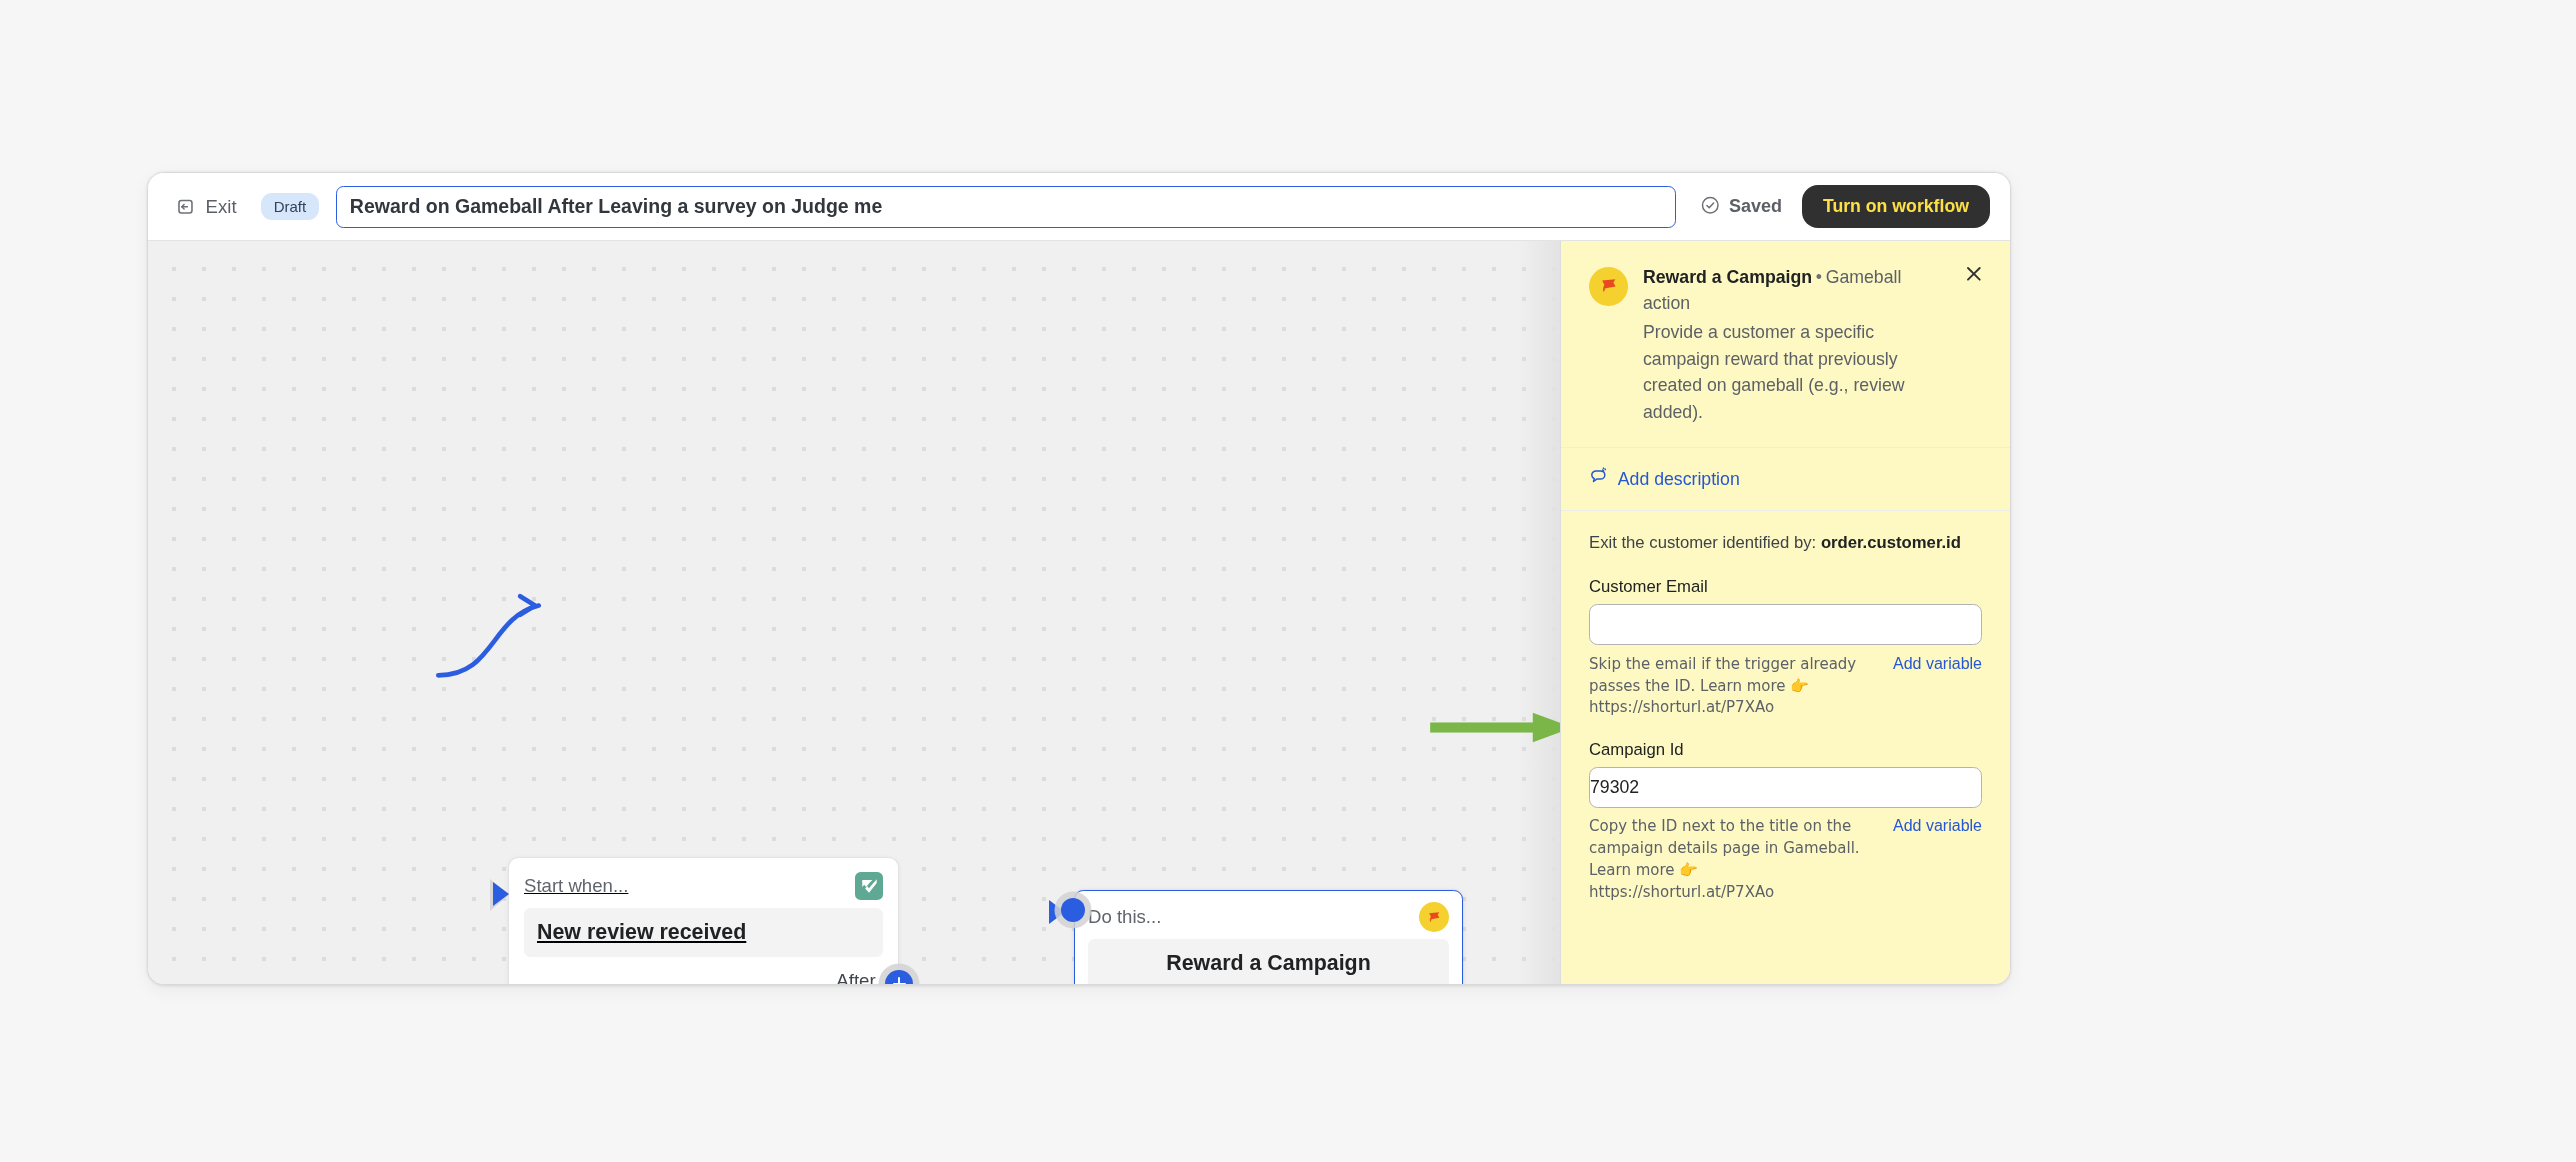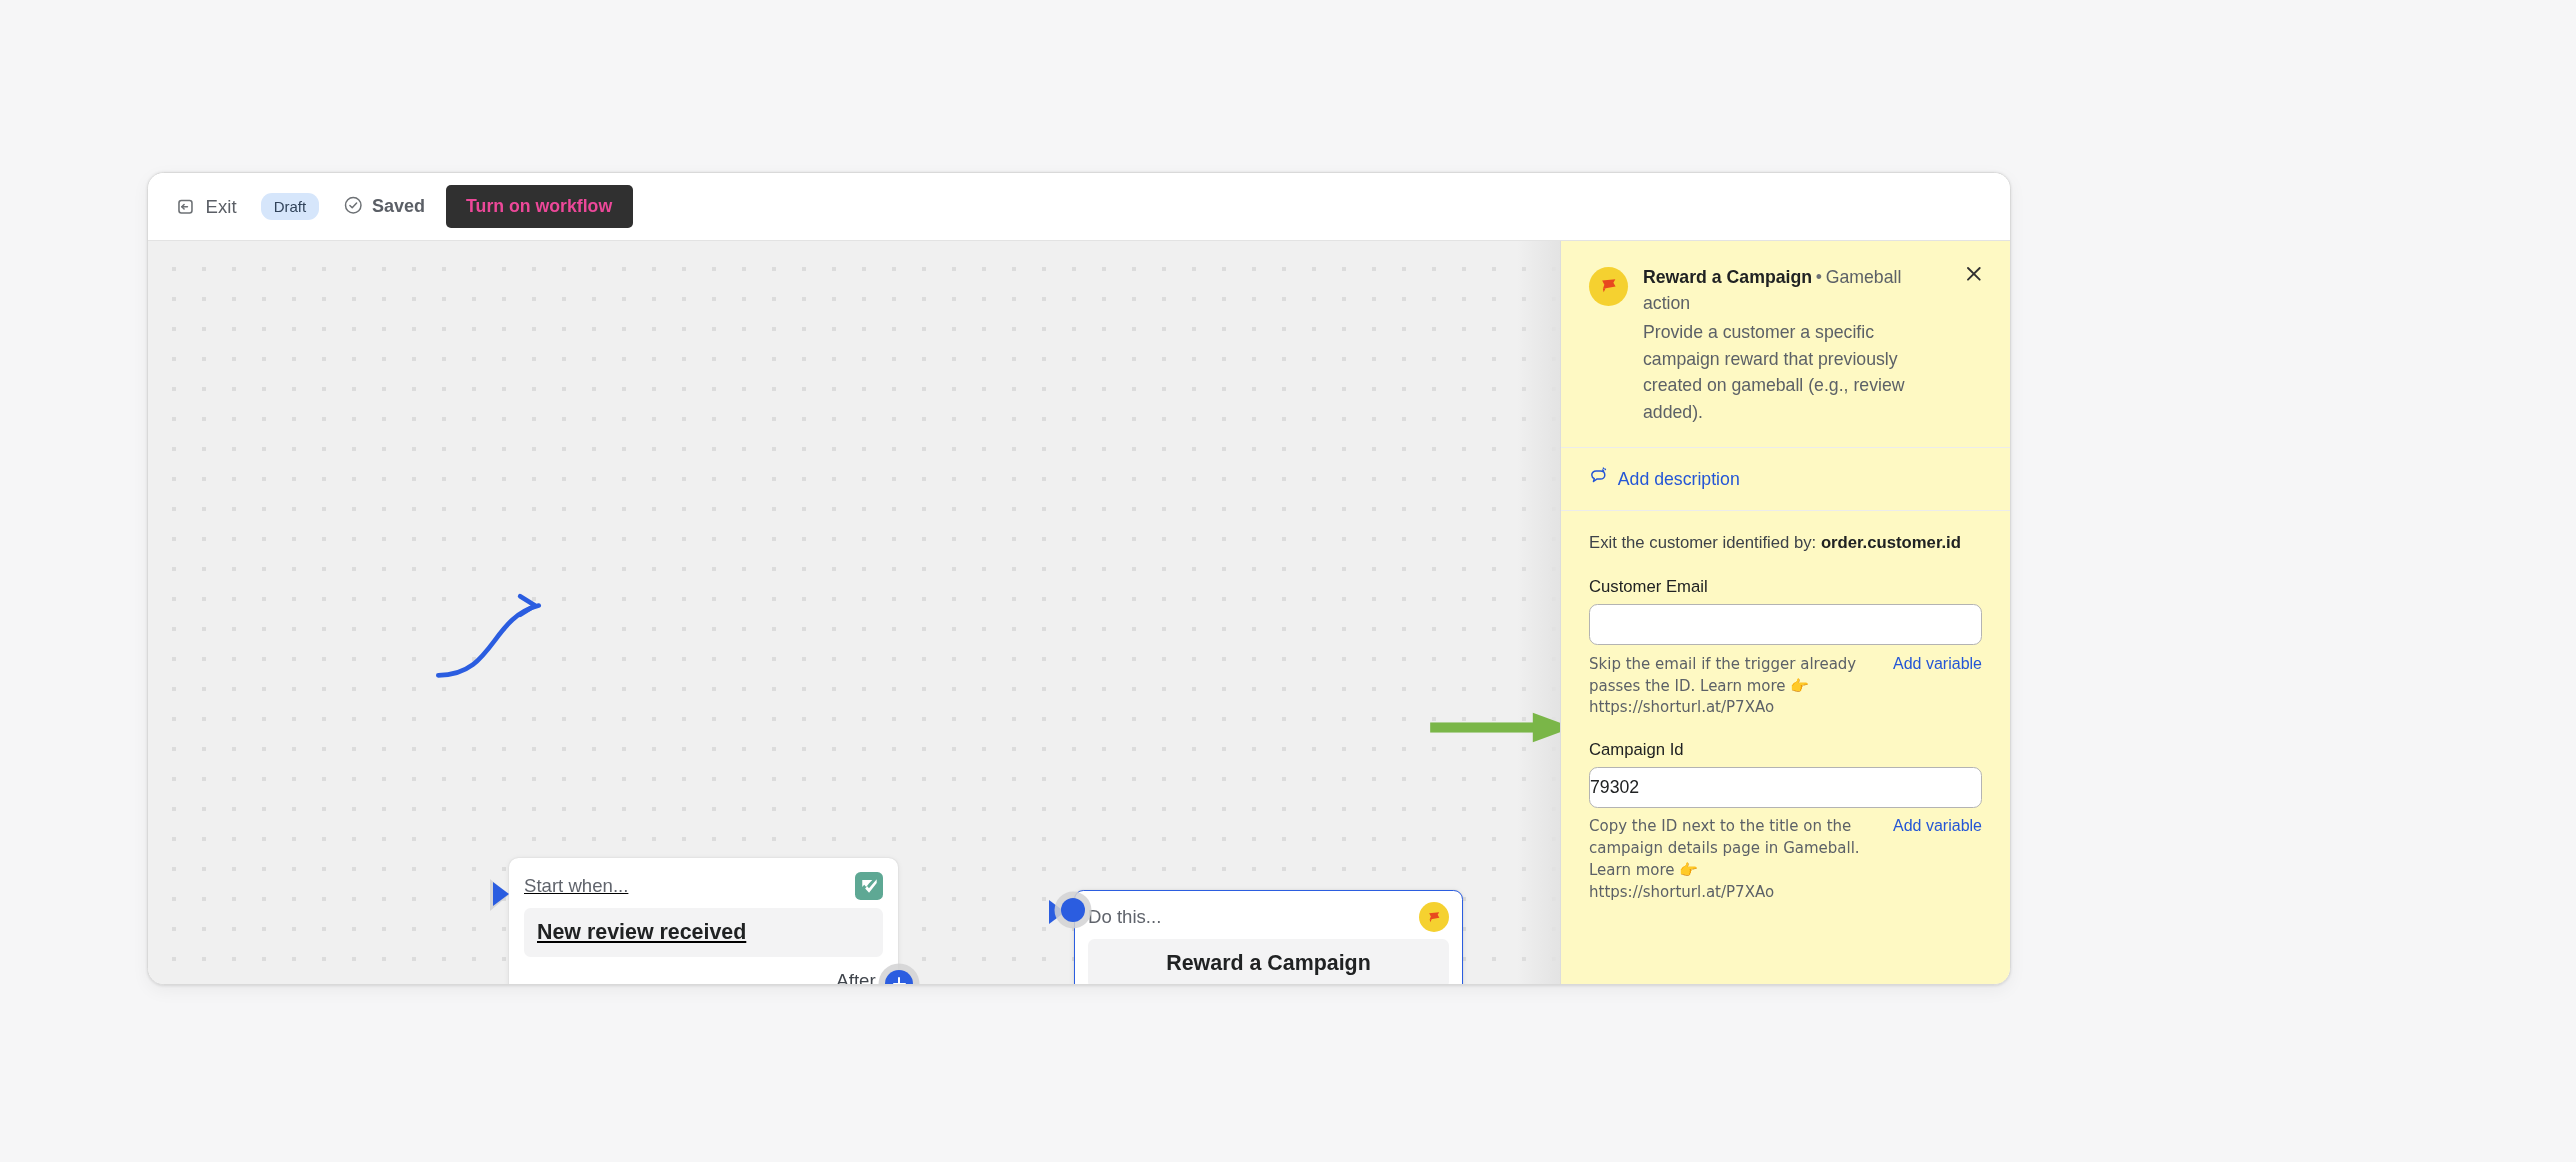--- a/index.html
+++ b/index.html
@@ -71,23 +71,23 @@
 
   .saved-wrap {
     display: flex; align-items: center; gap: 8.4px;
     margin-left: 24px; margin-right: 20.5px;
     white-space: nowrap;
   }
   .saved-label { font-size: 18px; color: #5b5f66; font-weight: bold; }
 
   #turn-on-btn {
     background: #303030;
-    color: #ec4899;
+    color: #fde047;
     border: none;
-    border-radius: 5px;
+    border-radius: 16px;
     padding: 11px 20.5px;
     font-family: "Liberation Sans", sans-serif;
     font-size: 17.7px;
     font-weight: bold;
     cursor: pointer;
     white-space: nowrap;
   }
 
   
   #body-split { flex: 1 1 auto; display: flex; min-height: 0; }
@@ -293,20 +293,21 @@
           <rect x="3.2" y="3.8" width="14" height="13.4" rx="2.6" stroke="#6d7175" stroke-width="1.7"></rect>
           <path d="M12.3 10.5H6.3" stroke="#6d7175" stroke-width="1.7" stroke-linecap="round"></path>
           <path d="M8.7 8.1L6.3 10.5l2.4 2.4" stroke="#6d7175" stroke-width="1.7" stroke-linecap="round" stroke-linejoin="round"></path>
         </svg>
       </span>
       <span class="exit-label">Exit</span>
     </div>
 
     <span class="draft-badge">Draft</span>
 
+    <input id="title-input" type="text" value="Reward on Gameball After Leaving a survey on Judge me" style="">
 
     <div class="saved-wrap">
       <span>
         <svg width="20.5" height="20.5" viewBox="0 0 22 22" fill="none">
           <circle cx="11" cy="11" r="8.3" stroke="#6d7175" stroke-width="1.6"></circle>
           <path d="M7.4 11.2l2.5 2.5 4.7-5.1" stroke="#6d7175" stroke-width="1.6" stroke-linecap="round" stroke-linejoin="round"></path>
         </svg>
       </span>
       <span class="saved-label">Saved</span>
     </div>

